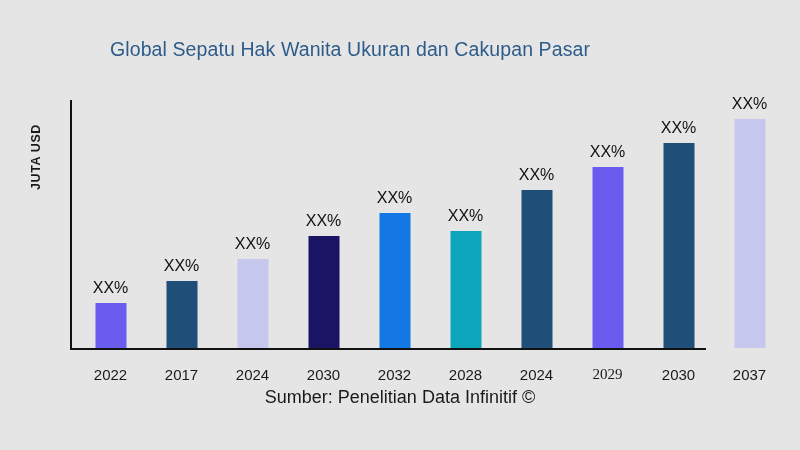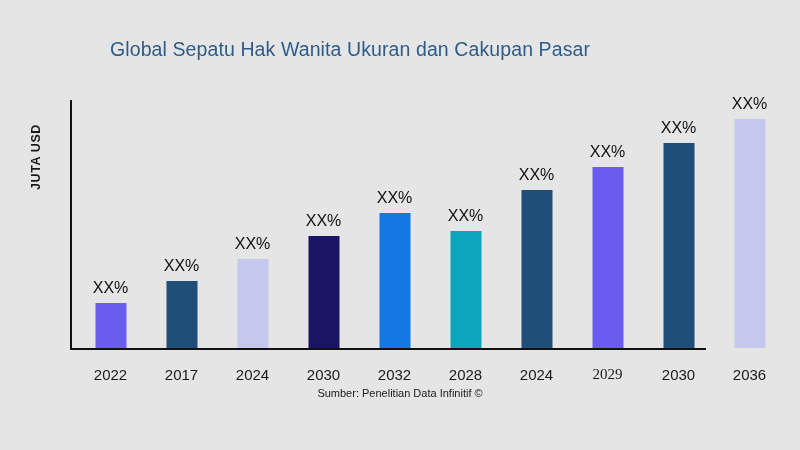--- a/index.html
+++ b/index.html
@@ -117,21 +117,21 @@
     color: #1a1a1a;
   }
 
   
   #source-note {
     position: absolute;
     left: 0;
     top: 387px;
     width: 800px;
     text-align: center;
-    font-size: 11px;
+    font-size: 18px;
     color: #1a1a1a;
   }
 </style>
 </head>
 <body>
 
 <div id="chart-root" style="background: #e5e5e5;">
 
   <div id="chart-title" style="color: rgb(46, 92, 138);">Global Sepatu Hak Wanita Ukuran dan Cakupan Pasar</div>
 
@@ -190,18 +190,18 @@
   <div id="x-ticks-layer">
       <div class="x-tick-label" style="left: 75px;">2022</div>
       <div class="x-tick-label" style="left: 146px;">2017</div>
       <div class="x-tick-label" style="left: 217px;">2024</div>
       <div class="x-tick-label" style="left: 288px;">2030</div>
       <div class="x-tick-label" style="left: 359px;">2032</div>
       <div class="x-tick-label" style="left: 430px;">2028</div>
       <div class="x-tick-label" style="left: 501px;">2024</div>
       <div class="x-tick-label" style="left: 572px; font-family: Liberation Serif, serif;">2029</div>
       <div class="x-tick-label" style="left: 643px;">2030</div>
-      <div class="x-tick-label" style="left: 714px;">2036</div>
+      <div class="x-tick-label" style="left: 714px;">2037</div>
     </div>
 
   <div id="source-note">Sumber: Penelitian Data Infinitif ©</div>
 
 </div>
 
 </body></html>

